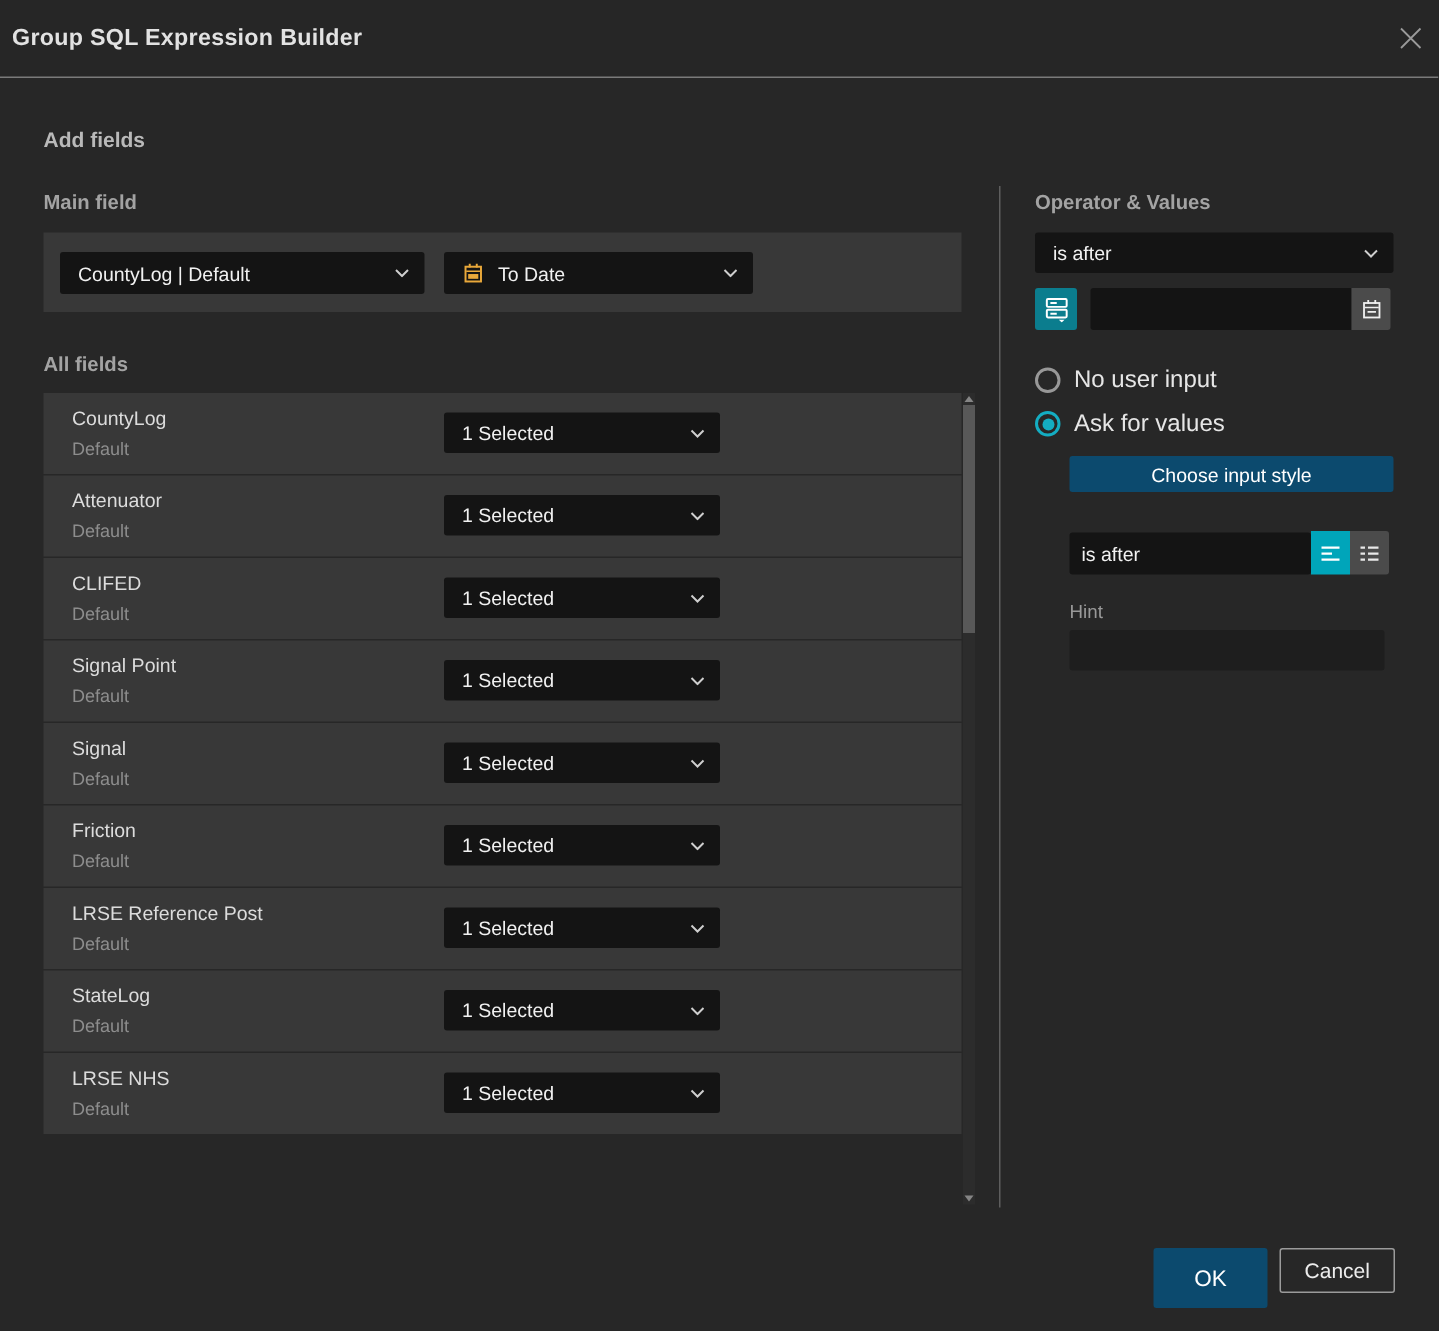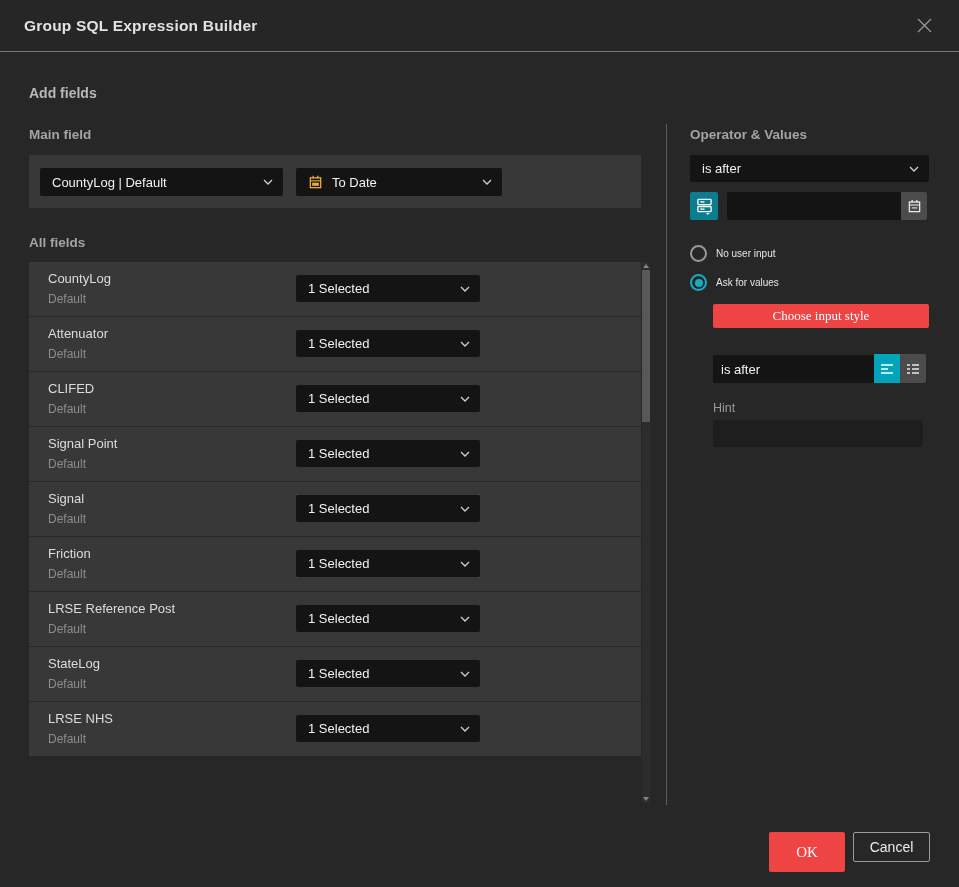--- a/index.html
+++ b/index.html
@@ -6,21 +6,21 @@
   body{
     width:959px;height:887px;position:relative;overflow:hidden;
     background:#272727;font-family:"Liberation Sans",sans-serif;
     -webkit-font-smoothing:antialiased;
   }
   .abs{position:absolute;}
   
   .titlebar{
     position:absolute;top:0;left:0;width:959px;height:52px;background:#262626;
     border-bottom:1px solid #7a7a7a;display:flex;align-items:center;
-    justify-content:space-between;padding:0 24px;box-sizing:border-box;
+    justify-content:space-between;padding:0 8px;box-sizing:border-box;
   }
   .titlebar .title{font-size:15.5px;font-weight:bold;color:#e2e2e2;letter-spacing:.2px;}
   .close-btn{width:22px;height:22px;display:flex;align-items:center;justify-content:center;cursor:pointer;}
   
   .h-add{top:85px;left:29px;font-size:14px;font-weight:bold;color:#b9b9b9;}
   .h-sub{font-size:13.5px;font-weight:bold;color:#a3a3a3;text-align:right;}
   .small-label{font-size:12.5px;color:#999;}
   
   .select{
     background:#141414;border-radius:2px;display:flex;align-items:center;
@@ -56,25 +56,25 @@
     display:flex;align-items:center;justify-content:center;border-radius:2px;cursor:pointer;
   }
   .cal-btn{
     position:absolute;left:211px;top:0;width:26px;height:28px;background:#4b4b4b;
     display:flex;align-items:center;justify-content:center;border-radius:0 2px 2px 0;cursor:pointer;
   }
   .radio-row{display:flex;align-items:center;gap:9px;height:17px;cursor:pointer;}
   .radio{width:17px;height:17px;border-radius:50%;border:2px solid #989898;box-sizing:border-box;position:relative;flex:0 0 auto;}
   .radio.selected{border-color:#14adc2;}
   .radio.selected::after{content:"";position:absolute;top:2.5px;left:2.5px;right:2.5px;bottom:2.5px;border-radius:50%;background:#14adc2;}
-  .radio-label{font-size:10px;color:#e6e6e6;}
+  .radio-label{font-size:16px;color:#e6e6e6;}
   .btn-teal{
-    background:#ef4444;color:#fff;border:none;border-radius:2px;font-size:13px;
+    background:#0c4a6e;color:#fff;border:none;border-radius:2px;font-size:13px;
     display:flex;align-items:center;justify-content:center;cursor:pointer;
-    font-family:Liberation Serif, serif;
+    font-family:Liberation Sans, sans-serif;
   }
   .toggle-btn{position:absolute;top:-1px;width:26px;height:29px;display:flex;align-items:center;justify-content:center;cursor:pointer;}
   .toggle-active{background:#00a5ba;}
   .toggle-inactive{background:#4b4b4b;border-radius:0 2px 2px 0;}
   
   .btn-ok{top:832px;left:769px;width:76px;height:40px;font-size:15px;}
   .btn-cancel{
     position:absolute;top:832px;left:853px;width:77px;height:30px;background:transparent;
     border:1px solid #9b9b9b;border-radius:2px;color:#ececec;font-size:14px;
     display:flex;align-items:center;justify-content:center;cursor:pointer;

